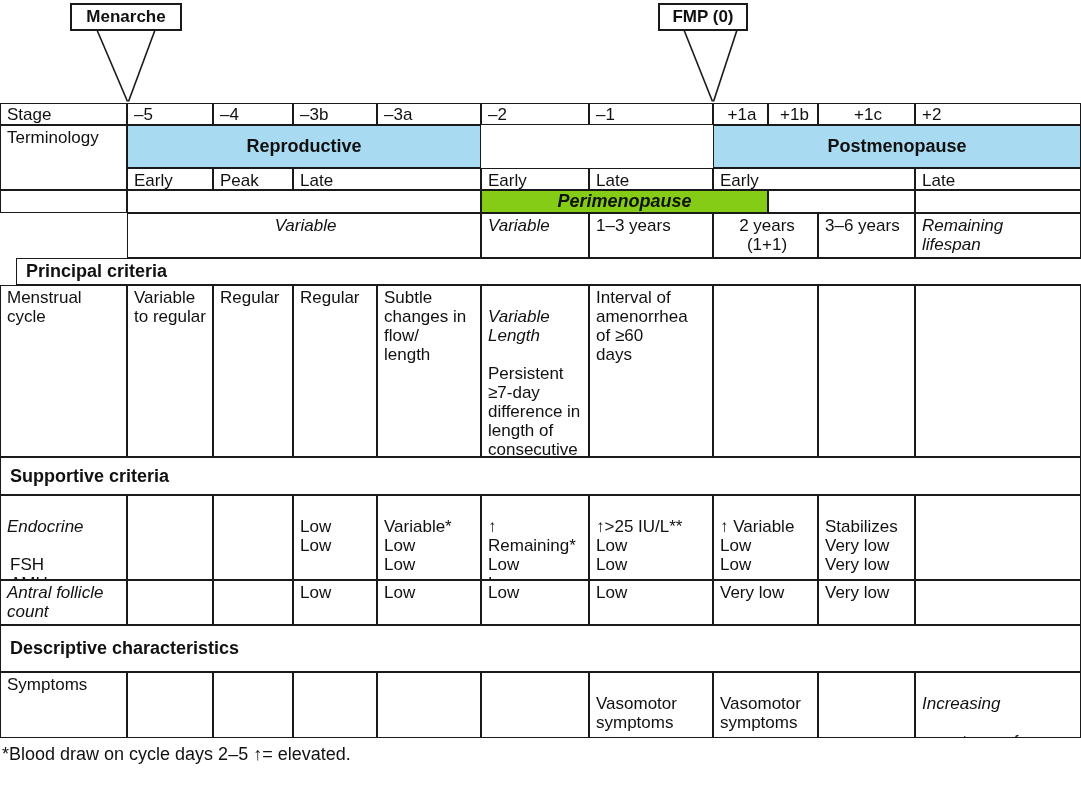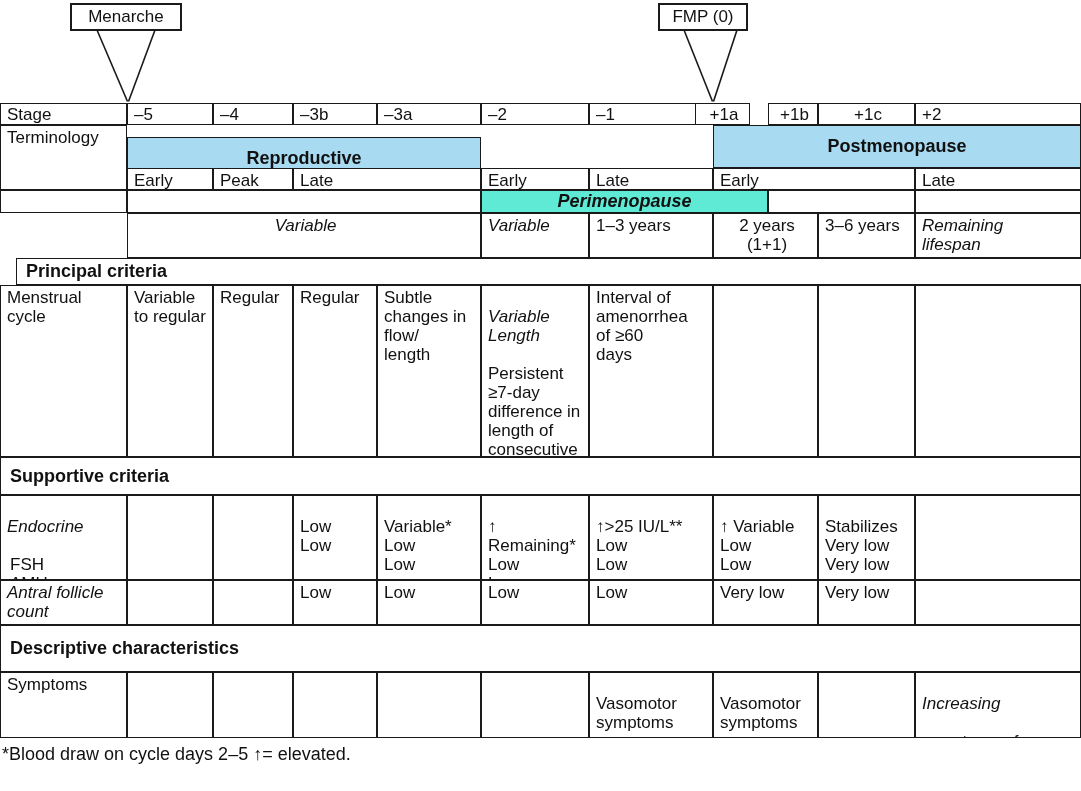--- a/index.html
+++ b/index.html
@@ -13,21 +13,21 @@
   .bold{font-weight:700;}
   .it{font-style:italic;}
   .vctr{display:flex;align-items:center;justify-content:center;padding:0;}
   .fs18{font-size:18px;}
   .band{font-weight:700;font-size:18px;display:flex;align-items:center;padding-left:9px;white-space:normal;}
   .padtop{padding-top:21px;}
   .stg{padding-top:1px;}
   .blockspan{display:block;white-space:pre-line;}
   .indent{padding-left:3px;}
   .marker-box{position:absolute;box-sizing:border-box;border:2px solid #1a1a1a;background:#fff;
-        display:flex;align-items:center;justify-content:center;font-size:17px;}
+        display:flex;align-items:center;justify-content:center;font-size:17px;font-weight:bold;}
   .funnels{position:absolute;left:0;top:0;}
   .footnote{position:absolute;left:2px;font-size:18px;line-height:21px;white-space:normal;}
 </style>
 </head>
 <body>
 
 <div class="fig">
 
   <svg class="funnels" width="1081" height="103" viewBox="0 0 1081 103">
     <g stroke="#1a1a1a" stroke-width="1.6">
@@ -46,40 +46,40 @@
       <span>FMP (0)</span>
     </div>
 
   <div class="cell stg" style="left:0;top:103px;width:127px;height:22px">Stage</div>
   <div class="cell stg" style="left:127px;top:103px;width:86px;height:22px">–5</div>
   <div class="cell stg" style="left:213px;top:103px;width:80px;height:22px">–4</div>
   <div class="cell stg" style="left:293px;top:103px;width:84px;height:22px">–3b</div>
   <div class="cell stg" style="left:377px;top:103px;width:104px;height:22px">–3a</div>
   <div class="cell stg" style="left:481px;top:103px;width:108px;height:22px">–2</div>
   <div class="cell stg" style="left:589px;top:103px;width:124px;height:22px">–1</div>
-  <div class="cell stg ctr" style="left:695px;top:103px;width:55px;height:22px">+1a</div>
+  <div class="cell stg ctr" style="left:713px;top:103px;width:55px;height:22px">+1a</div>
   <div class="cell stg ctr" style="left:768px;top:103px;width:50px;height:22px">+1b</div>
   <div class="cell stg ctr" style="left:818px;top:103px;width:97px;height:22px">+1c</div>
   <div class="cell stg" style="left:915px;top:103px;width:166px;height:22px">+2</div>
 
   <div class="cell" style="left:0;top:125px;width:127px;height:65px">Terminology</div>
-  <div class="cell hl vctr bold fs18" style="left: 127px; top: 125px; width: 354px; height: 43px; background: rgb(168, 218, 241); margin-top: 12px;">Reproductive</div>
+  <div class="cell hl vctr bold fs18" style="left: 127px; top: 125px; width: 354px; height: 43px; background: rgb(168, 218, 241);">Reproductive</div>
   <div class="cell hl vctr bold fs18" style="left: 713px; top: 125px; width: 368px; height: 43px; background: rgb(168, 218, 241);">Postmenopause</div>
 
   <div class="cell" style="left:127px;top:168px;width:86px;height:22px">Early</div>
   <div class="cell" style="left:213px;top:168px;width:80px;height:22px">Peak</div>
   <div class="cell" style="left:293px;top:168px;width:188px;height:22px">Late</div>
   <div class="cell" style="left:481px;top:168px;width:108px;height:22px">Early</div>
   <div class="cell" style="left:589px;top:168px;width:124px;height:22px">Late</div>
   <div class="cell" style="left:713px;top:168px;width:202px;height:22px">Early</div>
   <div class="cell" style="left:915px;top:168px;width:166px;height:22px">Late</div>
 
   <div class="cell" style="left:0;top:190px;width:127px;height:23px"></div>
   <div class="cell" style="left:127px;top:190px;width:354px;height:23px"></div>
-  <div class="cell hl vctr bold it fs18" style="left: 481px; top: 190px; width: 287px; height: 23px; background: #5eead4;">Perimenopause</div>
+  <div class="cell hl vctr bold it fs18" style="left: 481px; top: 190px; width: 287px; height: 23px; background: #84cc16;">Perimenopause</div>
   <div class="cell" style="left:768px;top:190px;width:147px;height:23px"></div>
   <div class="cell" style="left:915px;top:190px;width:166px;height:23px"></div>
 
   <div class="cell ctr it" style="left:127px;top:213px;width:354px;height:45px">Variable</div>
   <div class="cell it" style="left:481px;top:213px;width:108px;height:45px">Variable</div>
   <div class="cell" style="left:589px;top:213px;width:124px;height:45px">1–3 years</div>
   <div class="cell ctr" style="left:713px;top:213px;width:105px;height:45px">2 years
 (1+1)</div>
   <div class="cell" style="left:818px;top:213px;width:97px;height:45px">3–6 years</div>
   <div class="cell it" style="left:915px;top:213px;width:166px;height:45px">Remaining

